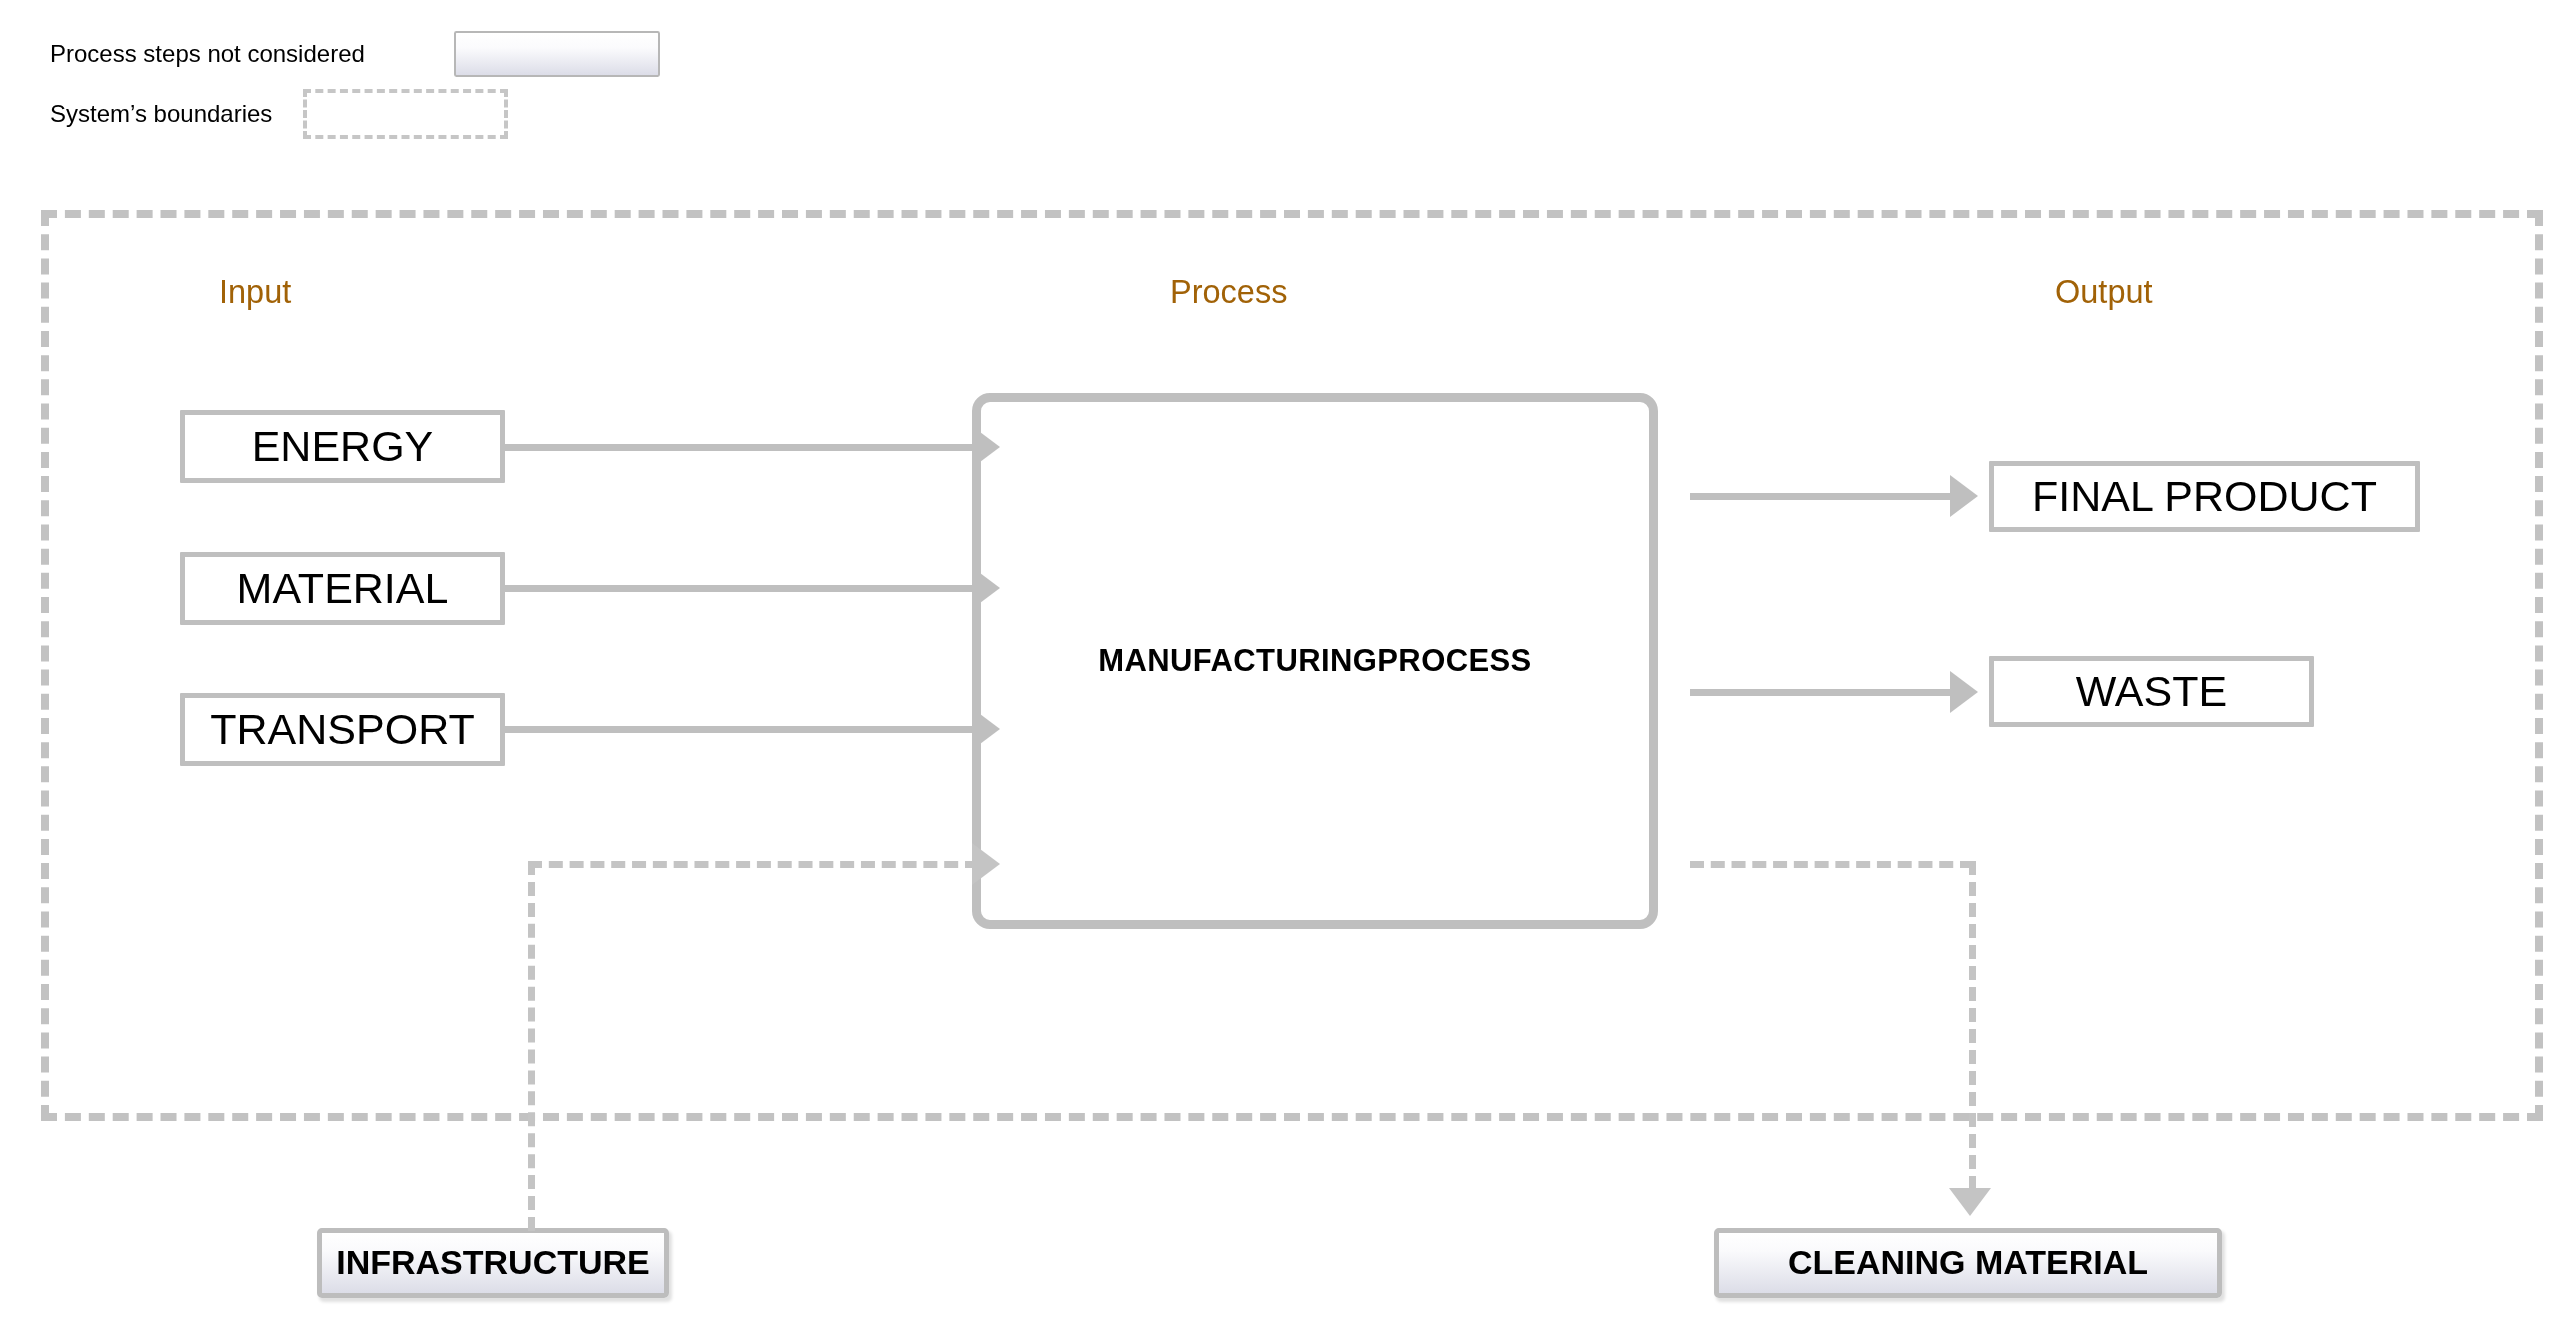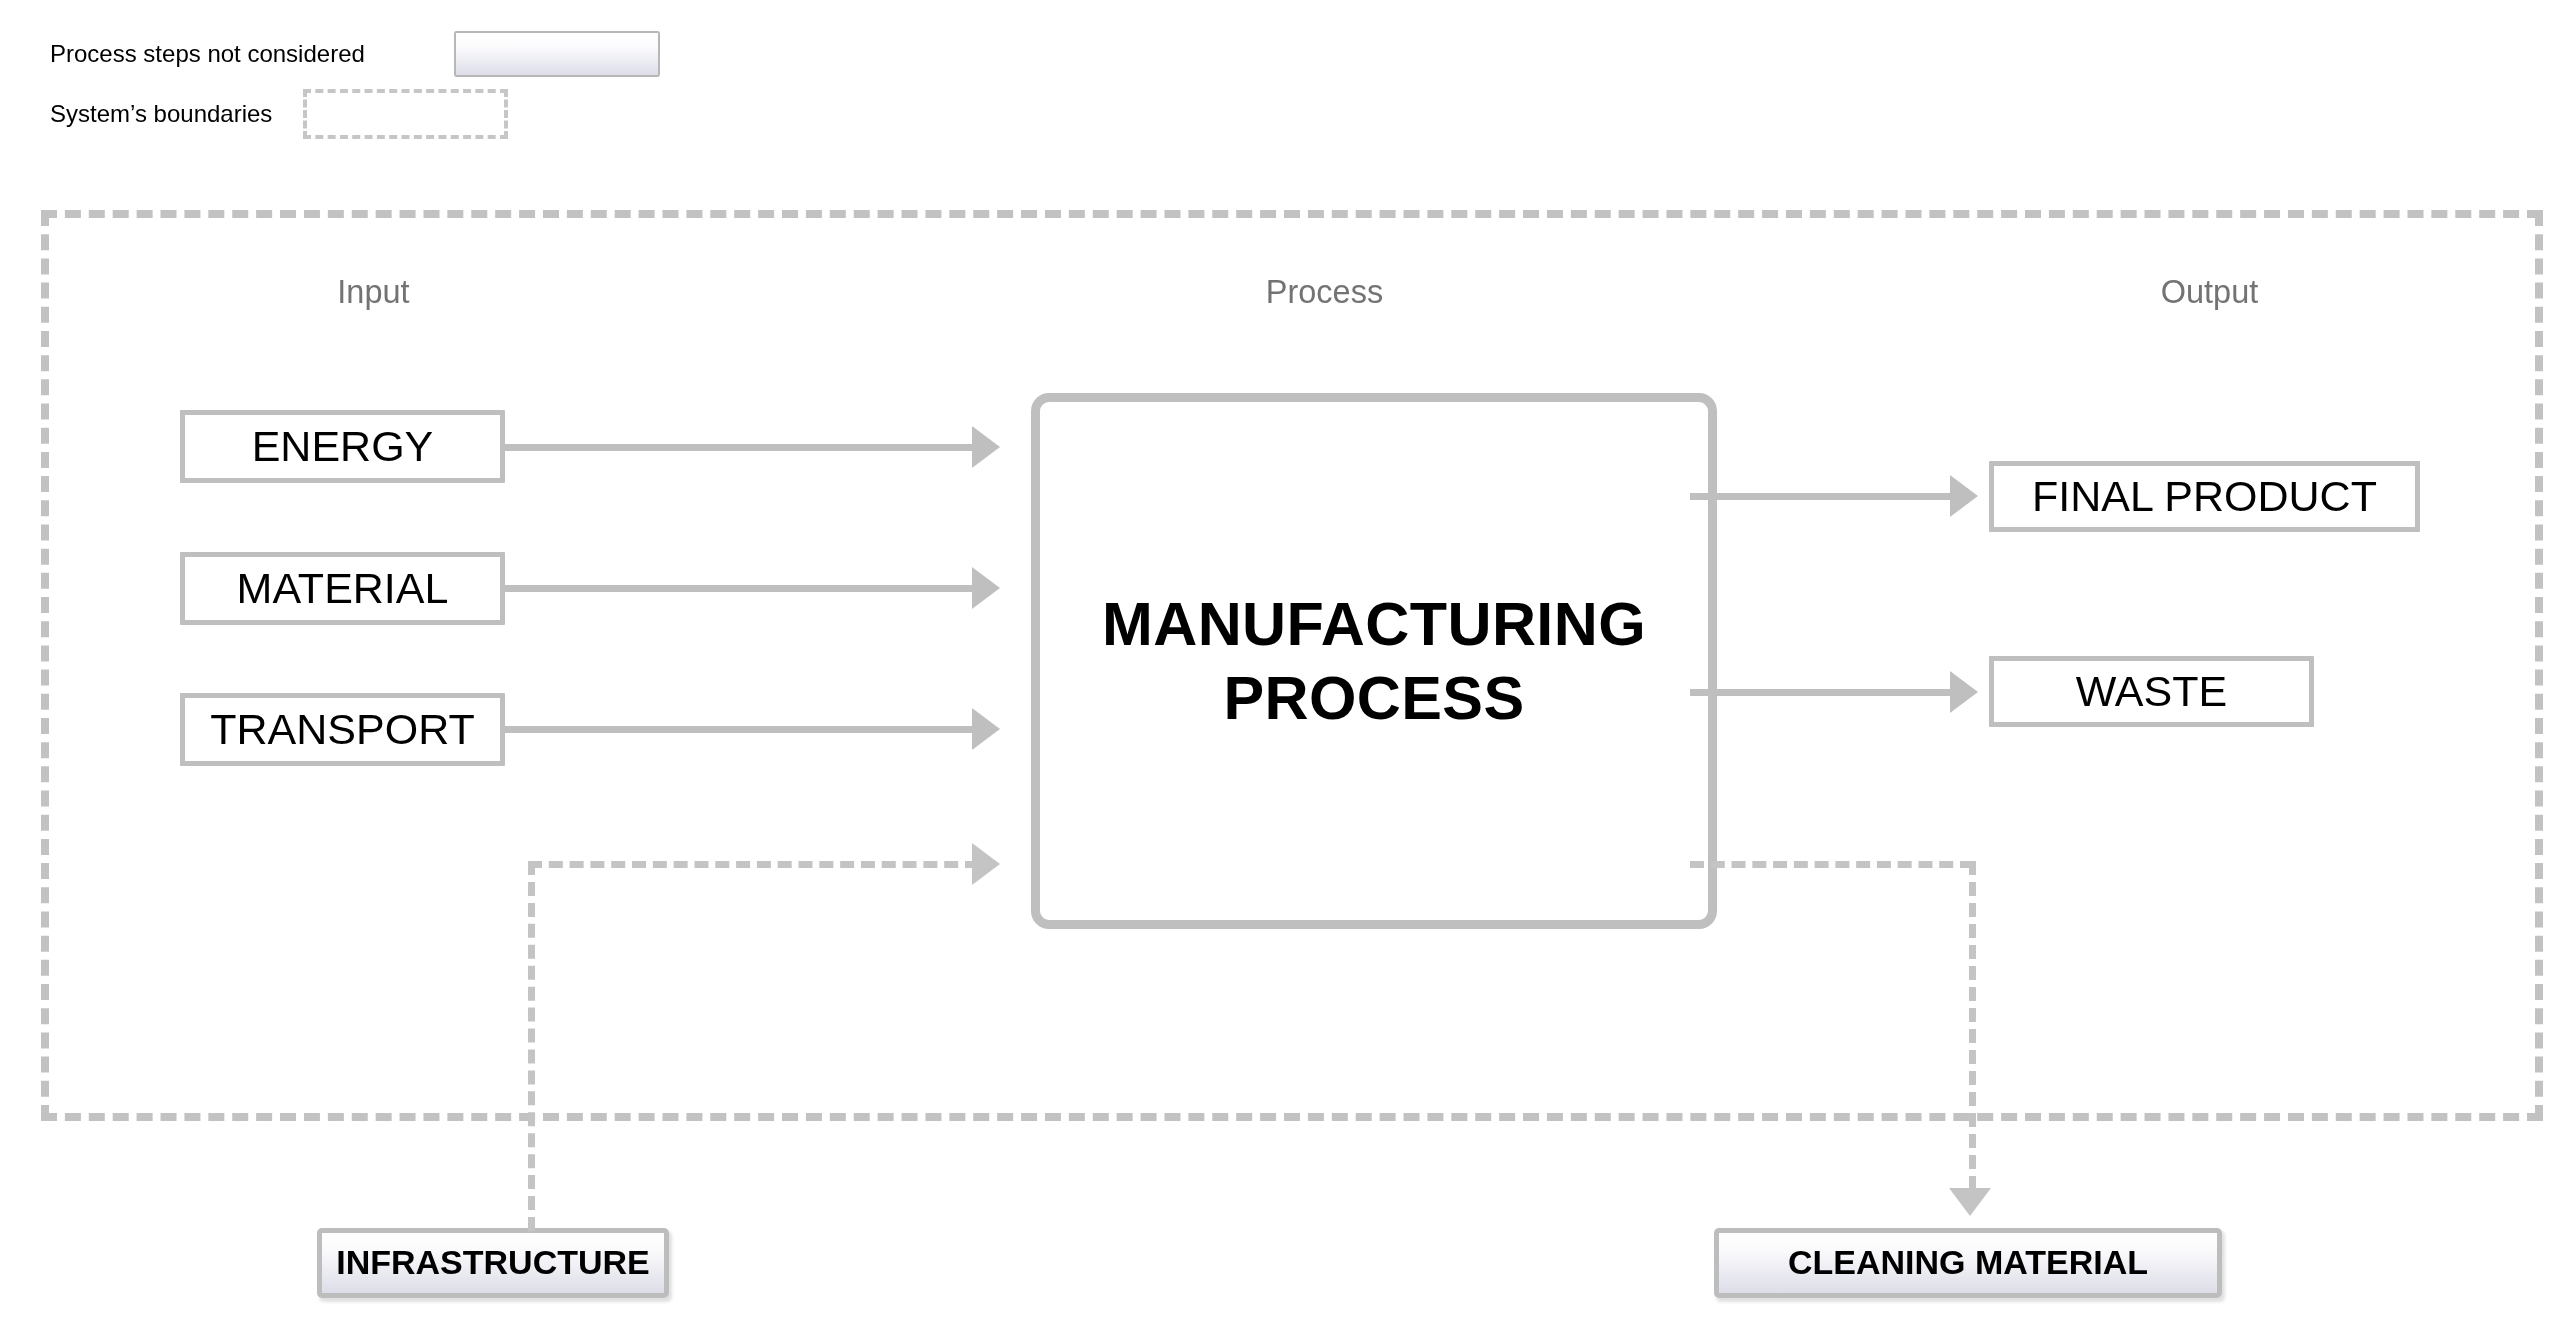--- a/index.html
+++ b/index.html
@@ -65,22 +65,21 @@
     width: 2502px;
     height: 911px;
     border: 8.1px dashed #c2c2c2;
     box-sizing: border-box;
   }
 
   
   .col-header {
     position: absolute;
     font-size: 32.5px;
-    color: #737373;
-    text-align: center;
+    color: #a16207;
     line-height: 1;
     white-space: nowrap;
   }
   .col-header.input   { left: 219px;  top: 276px; width: 309px; }
   .col-header.process { left: 1170px; top: 276px; width: 309px; }
   .col-header.output  { left: 2055px; top: 276px; width: 309px; }
 
   
   .node {
     position: absolute;
@@ -99,31 +98,30 @@
   }
 
   .node.energy    { left: 180px;  top: 410px;  width: 325px; height: 73px; }
   .node.material  { left: 180px;  top: 552px;  width: 325px; height: 73px; }
   .node.transport { left: 180px;  top: 693px;  width: 325px; height: 73px; }
 
   .node.final-product { left: 1989px; top: 461px; width: 431px; height: 71px; }
   .node.waste         { left: 1989px; top: 656px; width: 325px; height: 71px; }
 
   .node.process-main {
-    left: 1031px;
+    left: 972px;
     top: 393px;
     width: 686px;
     height: 536px;
     border-width: 9px;
     border-radius: 18px;
-    font-size: 61px;
+    font-size: 31px;
     font-weight: bold;
     letter-spacing: 0.4px;
     white-space: normal;
-    flex-direction: column;
     line-height: 1.22;
   }
 
   
   .node.excluded {
     border: 5.7px solid #bdbdbd;
     border-radius: 4.9px;
     background: linear-gradient(to bottom, #ffffff 0%, #fafafc 30%, #dcdde7 100%);
     font-weight: bold;
     font-size: 34px;

